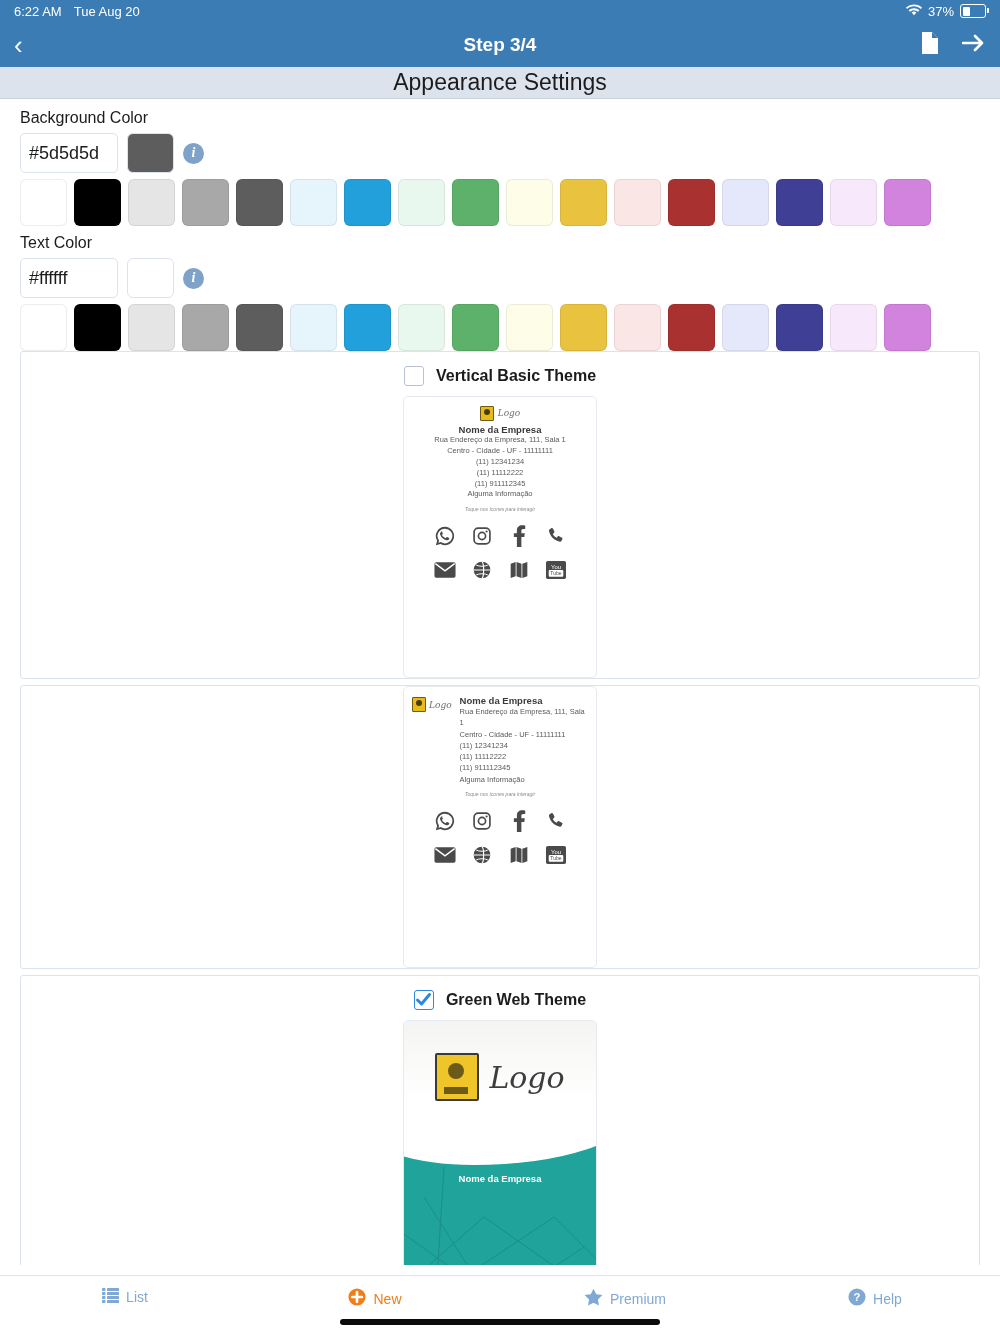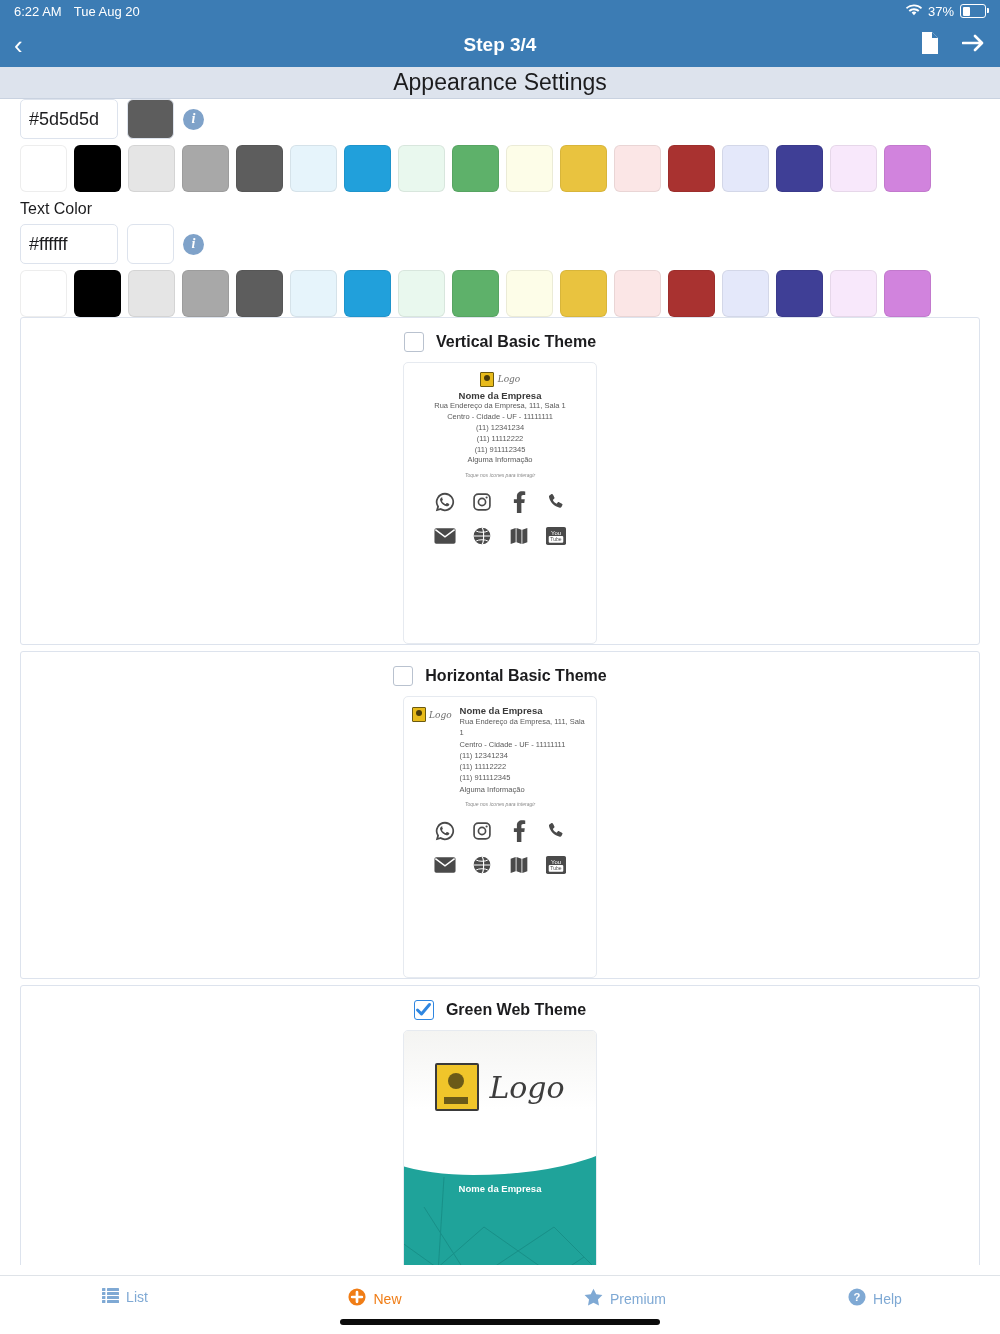--- a/index.html
+++ b/index.html
@@ -387,20 +387,21 @@
           <path d="M1 10h18M13 3l7 7-7 7" stroke="#fff" stroke-width="2.6" fill="none" stroke-linecap="round" stroke-linejoin="round"></path>
         </svg>
     </span>
   </div>
 </div>
 
 <div class="subheader">Appearance Settings</div>
 
 <div class="content">
 
+  <div class="section-label">Background Color</div>
   <div class="color-row">
     <div class="hex-input">#5d5d5d</div>
     <div class="preview-swatch" style="background:#5d5d5d"></div>
     <div class="info-ico">i</div>
   </div>
   <div class="palette">
     <div class="sw" style="background:#ffffff"></div>
     <div class="sw" style="background:#000000"></div>
     <div class="sw" style="background:#e5e5e5"></div>
     <div class="sw" style="background:#a8a8a8"></div>
@@ -512,24 +513,20 @@
               <text x="12" y="9.5" font-size="6.5" fill="#fff" text-anchor="middle" font-family="Liberation Sans">You</text>
               <rect x="4" y="11" width="16" height="7.5" rx="1.2" fill="#fff"></rect>
               <text x="12" y="17" font-size="5.6" fill="#4a4a4a" text-anchor="middle" font-family="Liberation Sans">Tube</text>
             </svg>
           </span>
       </div>
     </div>
   </div>
 
   <div class="theme-card">
-    <div class="theme-head">
-      <span class="chk"></span>
-      <span class="theme-name">Horizontal Basic Theme</span>
-    </div>
     <div class="card-preview cp-horizontal">
       <div class="cp-h-top">
         <div class="cp-h-logo">
           <span class="logo-mark"></span>
           <span class="logo-word">Logo</span>
         </div>
         <div class="cp-h-text">
           <div class="cp-h-name">Nome da Empresa</div>
           <div class="cp-h-line">Rua Endereço da Empresa, 111, Sala 1</div>
           <div class="cp-h-line">Centro - Cidade - UF - 11111111</div>

